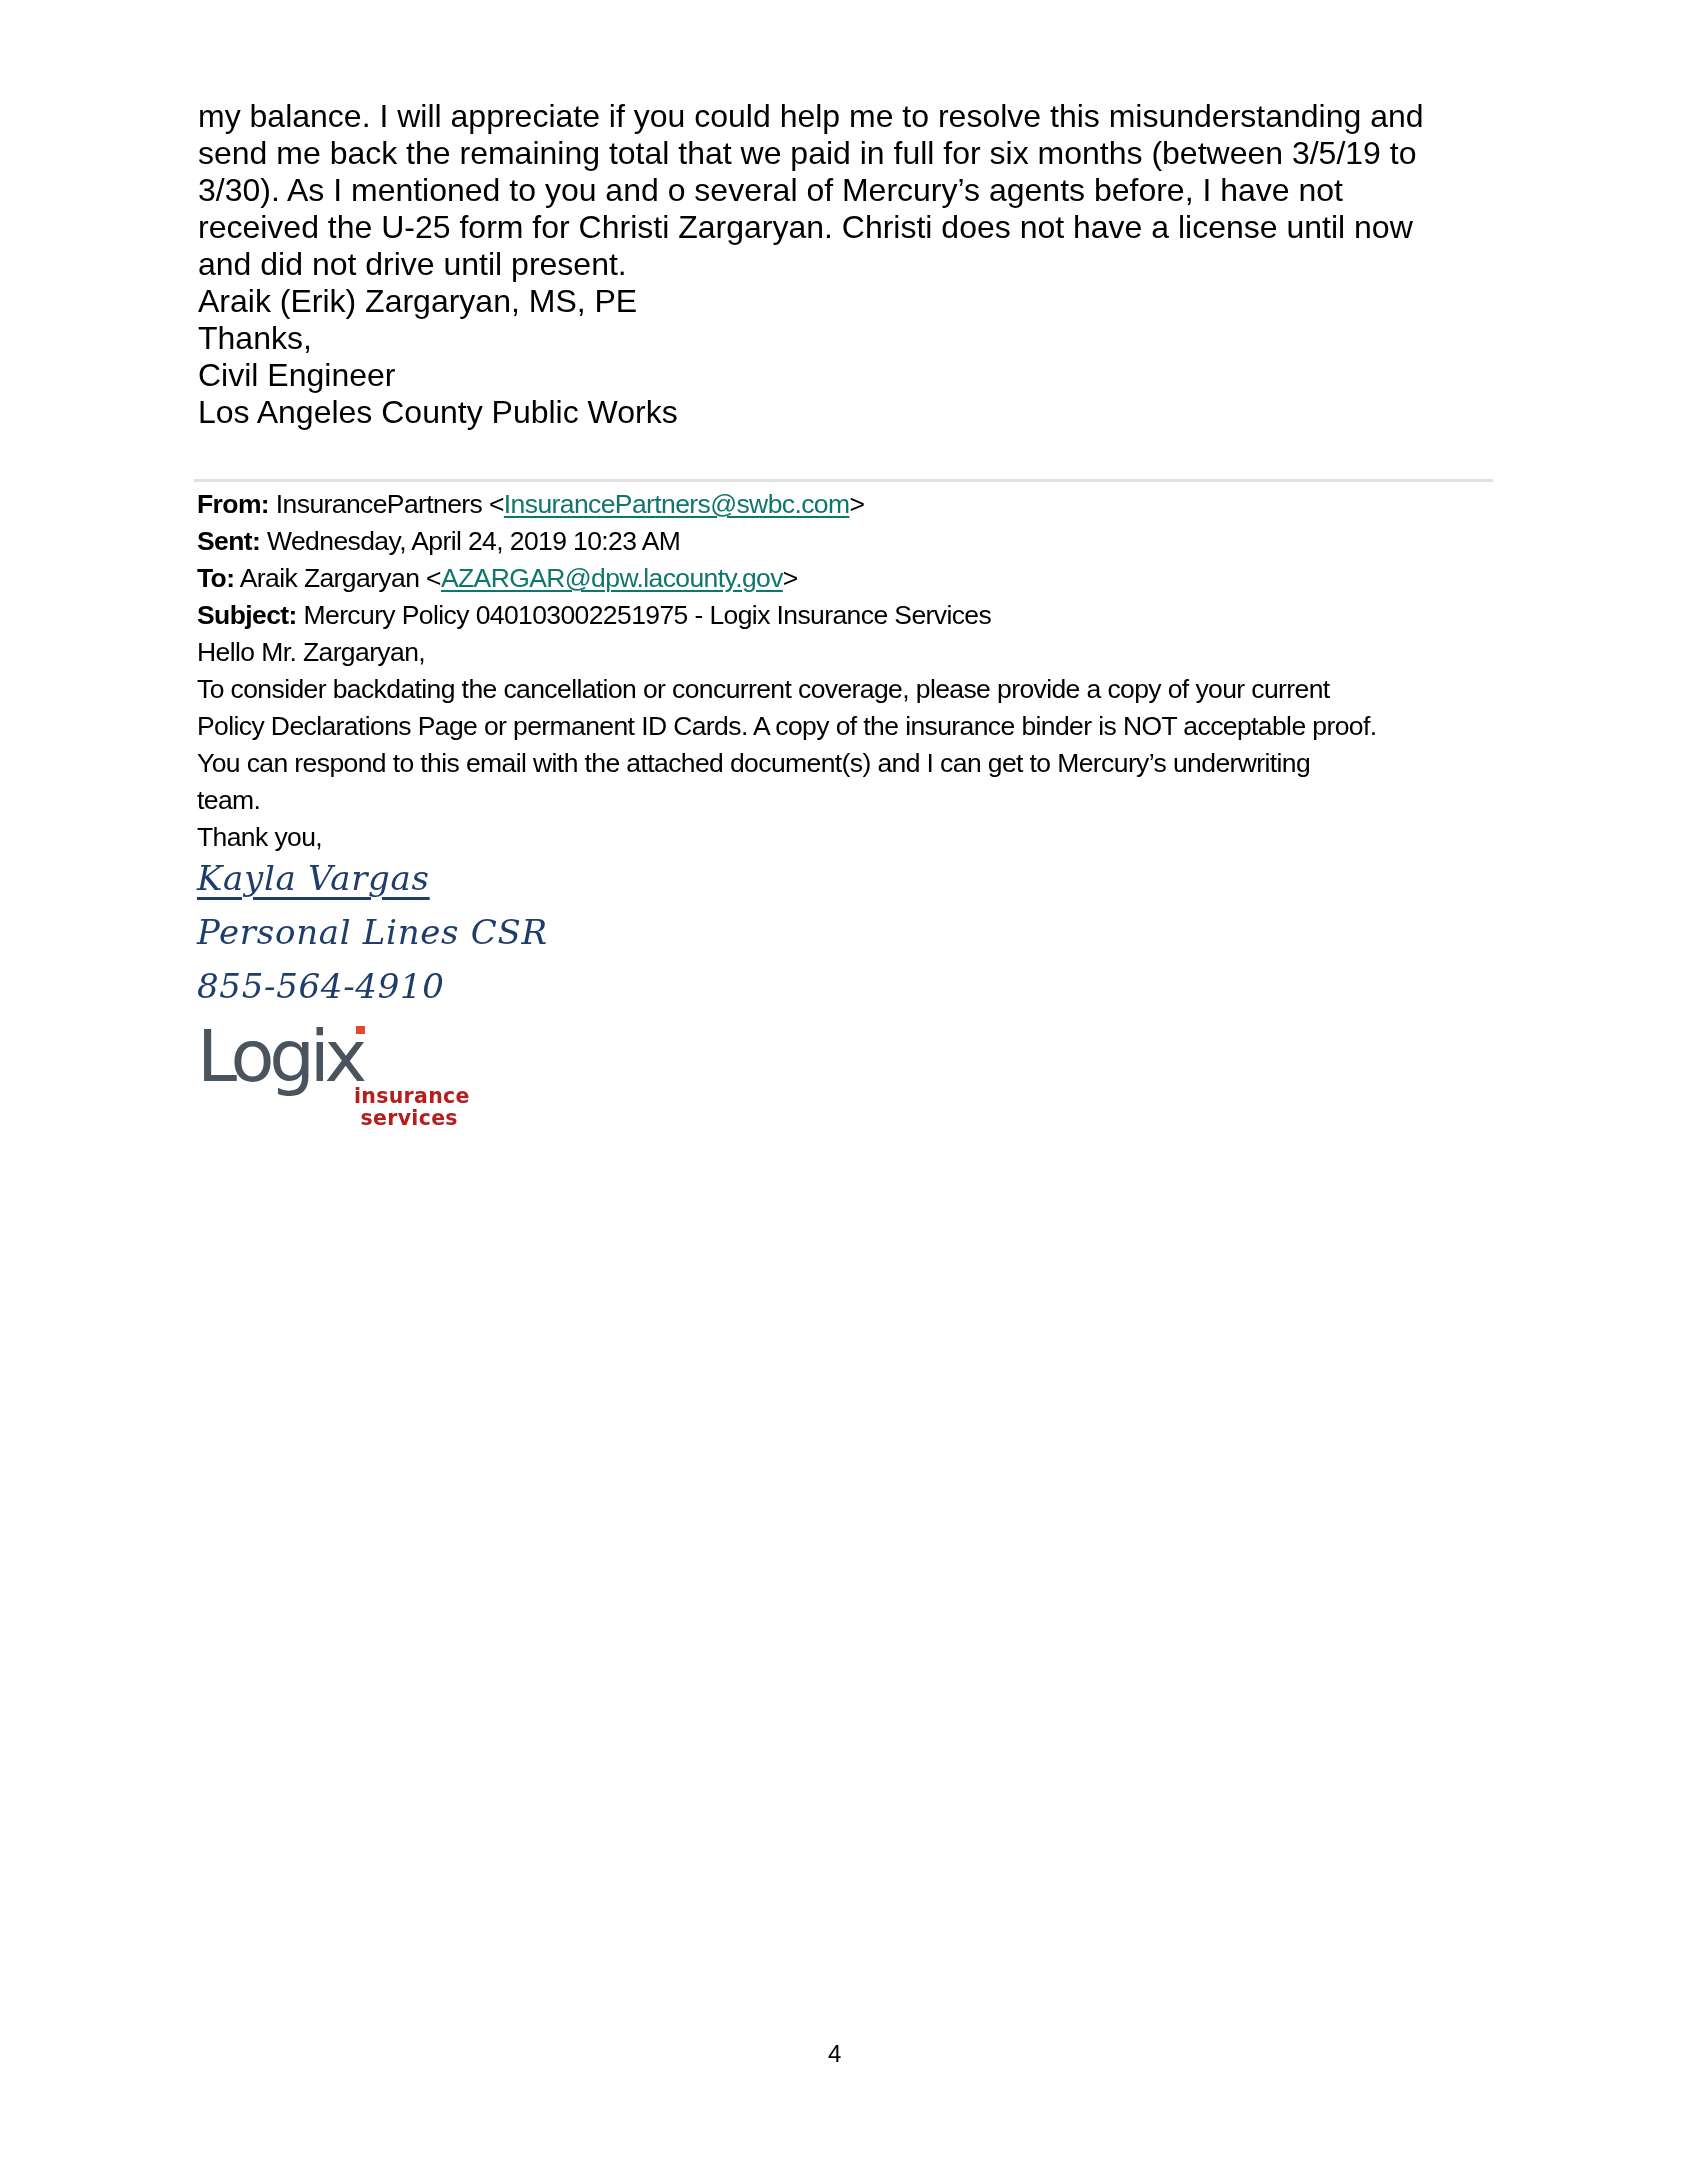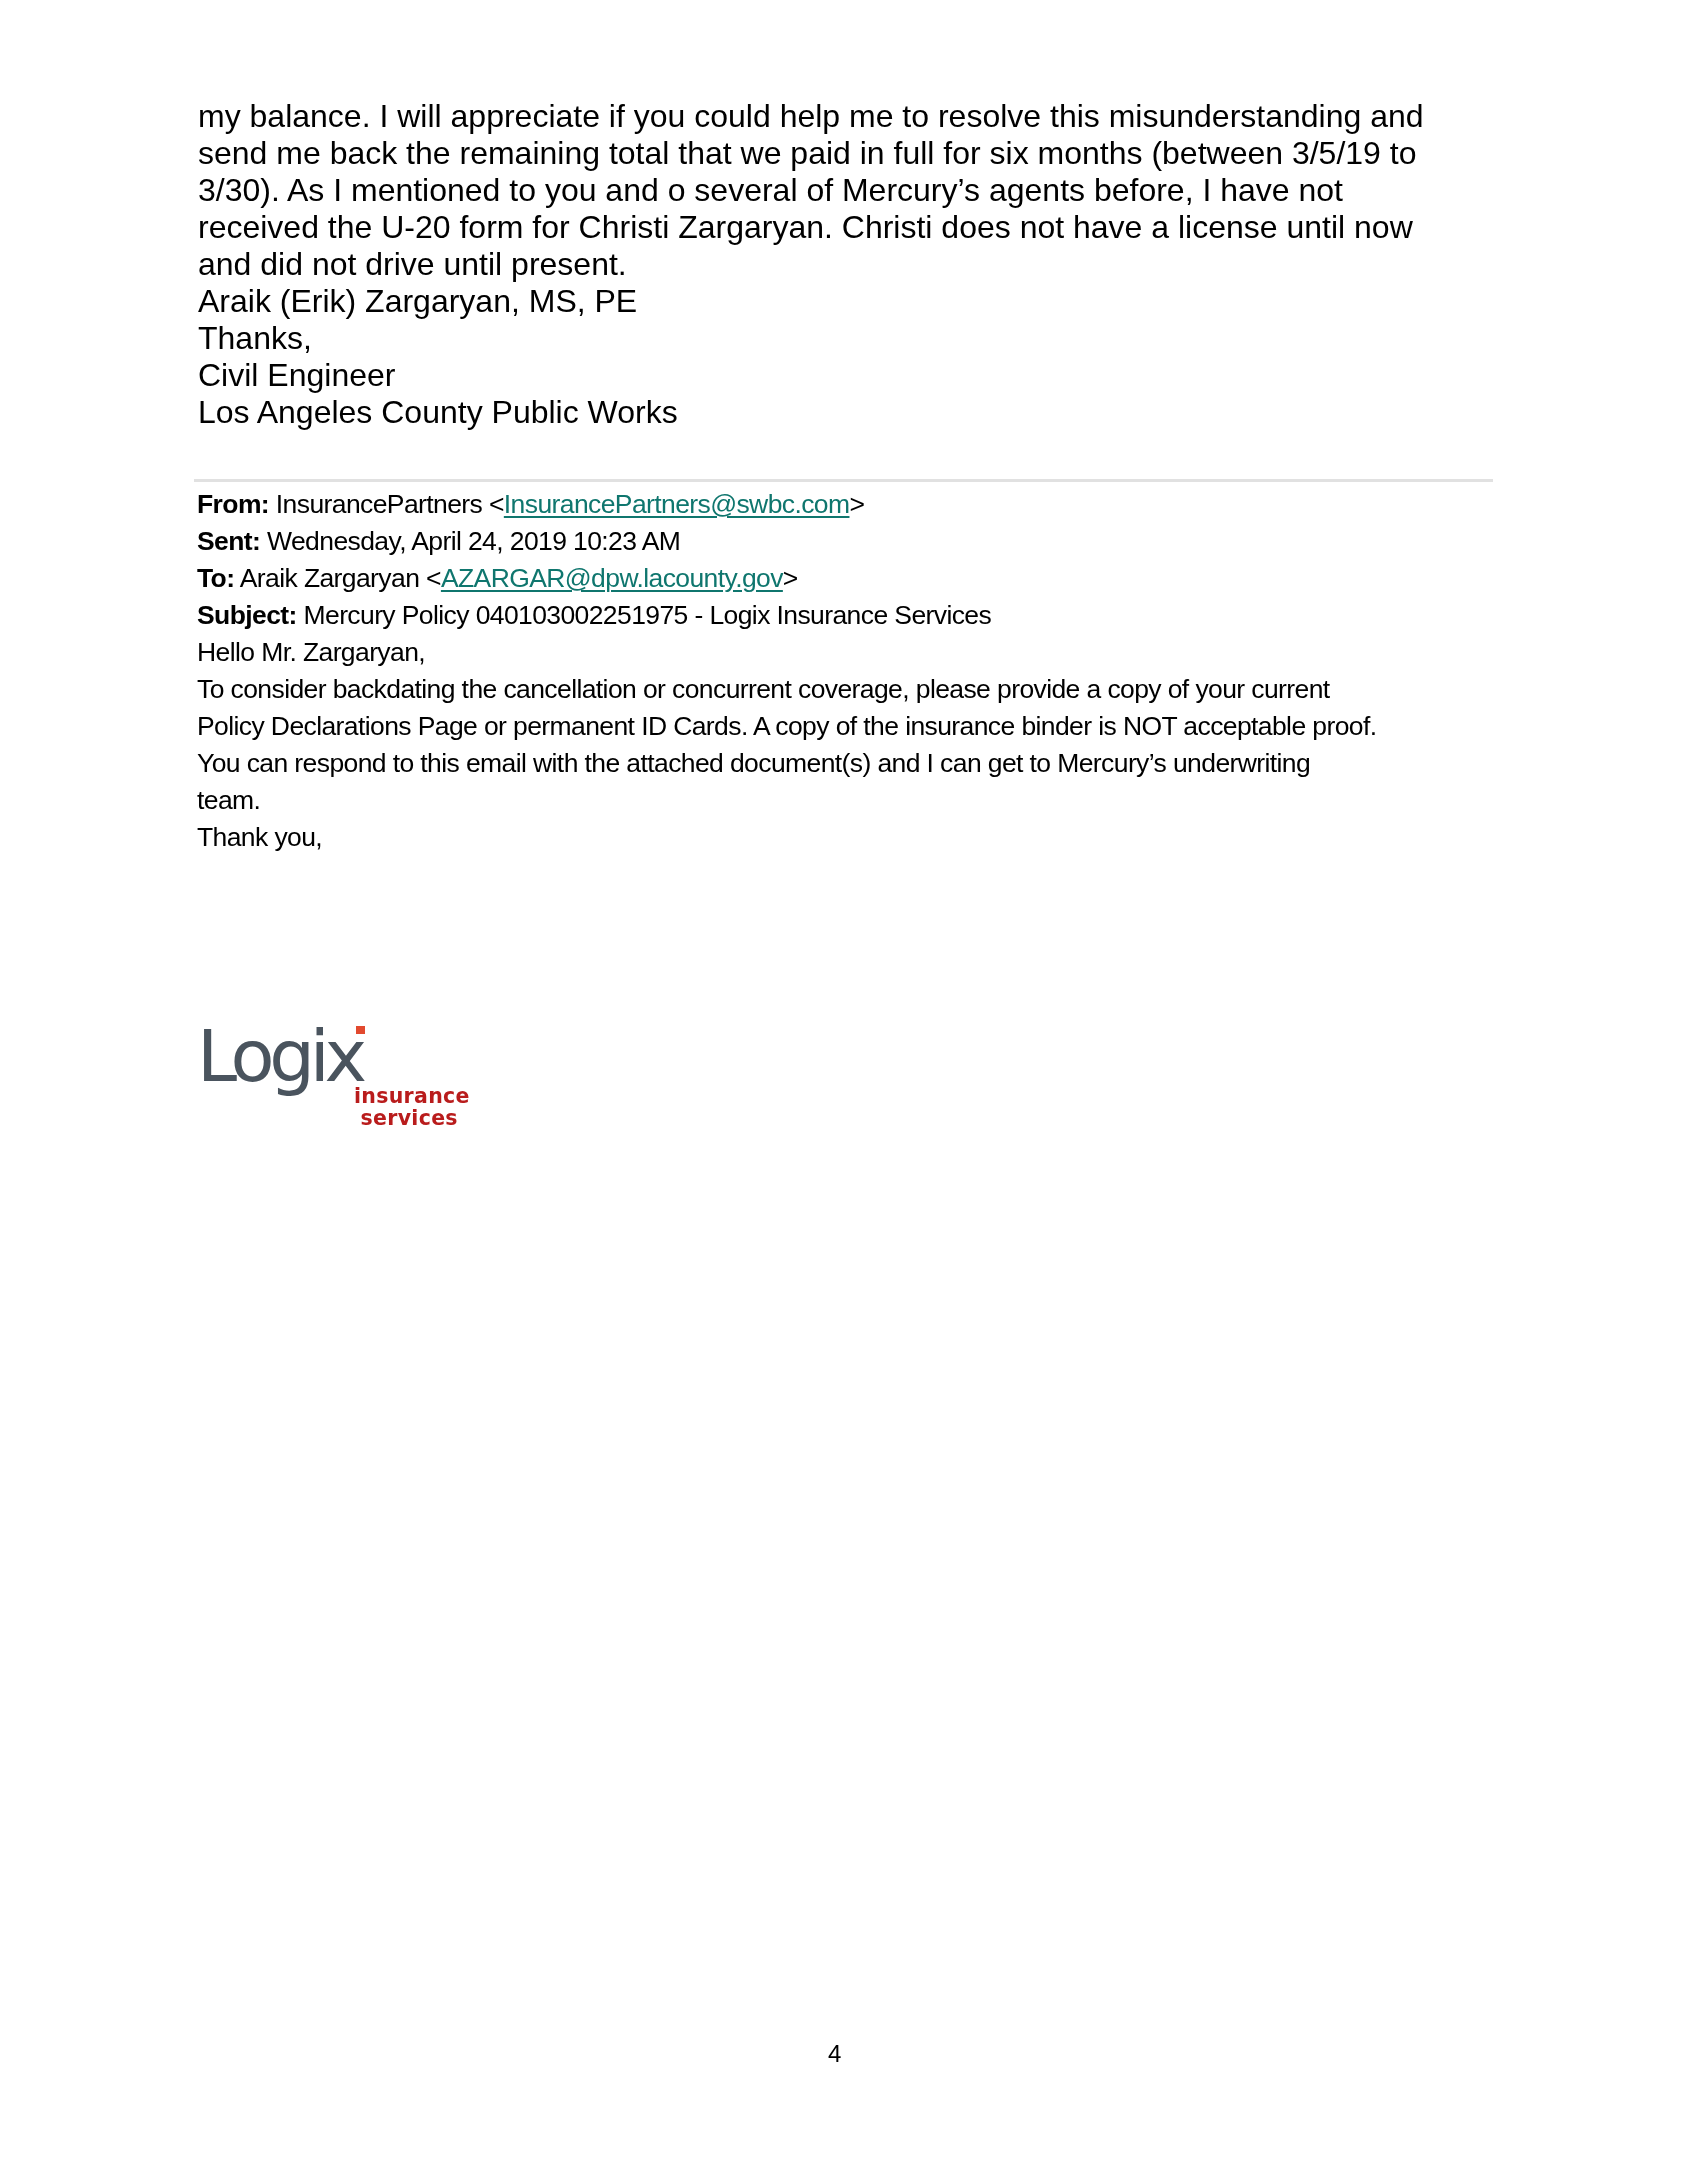--- a/index.html
+++ b/index.html
@@ -63,21 +63,21 @@
   </style>
 </head>
 <body>
 
 <div class="page">
 
   <div class="reply">
     <span class="line">my balance. I will appreciate if you could help me to resolve this misunderstanding and</span>
     <span class="line">send me back the remaining total that we paid in full for six months (between 3/5/19 to</span>
     <span class="line">3/30). As I mentioned to you and o several of Mercury’s agents before, I have not</span>
-    <span class="line">received the U-20 form for Christi Zargaryan. Christi does not have a license until now</span>
+    <span class="line">received the U-25 form for Christi Zargaryan. Christi does not have a license until now</span>
     <span class="line">and did not drive until present.</span>
     <span class="line">Araik (Erik) Zargaryan, MS, PE</span>
     <span class="line">Thanks,</span>
     <span class="line">Civil Engineer</span>
     <span class="line">Los Angeles County Public Works</span>
   </div>
 
   <div class="divider"></div>
 
   <div class="fwd">
@@ -100,20 +100,25 @@
       <span>Mercury Policy 040103002251975 - Logix Insurance Services</span>
     </span>
     <span class="line">Hello Mr. Zargaryan,</span>
     <span class="line">To consider backdating the cancellation or concurrent coverage, please provide a copy of your current</span>
     <span class="line">Policy Declarations Page or permanent ID Cards. A copy of the insurance binder is NOT acceptable proof.</span>
     <span class="line">You can respond to this email with the attached document(s) and I can get to Mercury’s underwriting</span>
     <span class="line">team.</span>
     <span class="line">Thank you,</span>
   </div>
 
+  <div class="sig">
+    <span class="line name">Kayla Vargas</span>
+    <span class="line">Personal Lines CSR</span>
+    <span class="line">855-564-4910</span>
+  </div>
 
   <div class="logo">
     <span class="word">Logix</span>
     <span class="idot"></span>
     <div class="tag">
       <span>insurance</span>
       <span class="services">services</span>
     </div>
   </div>
 

